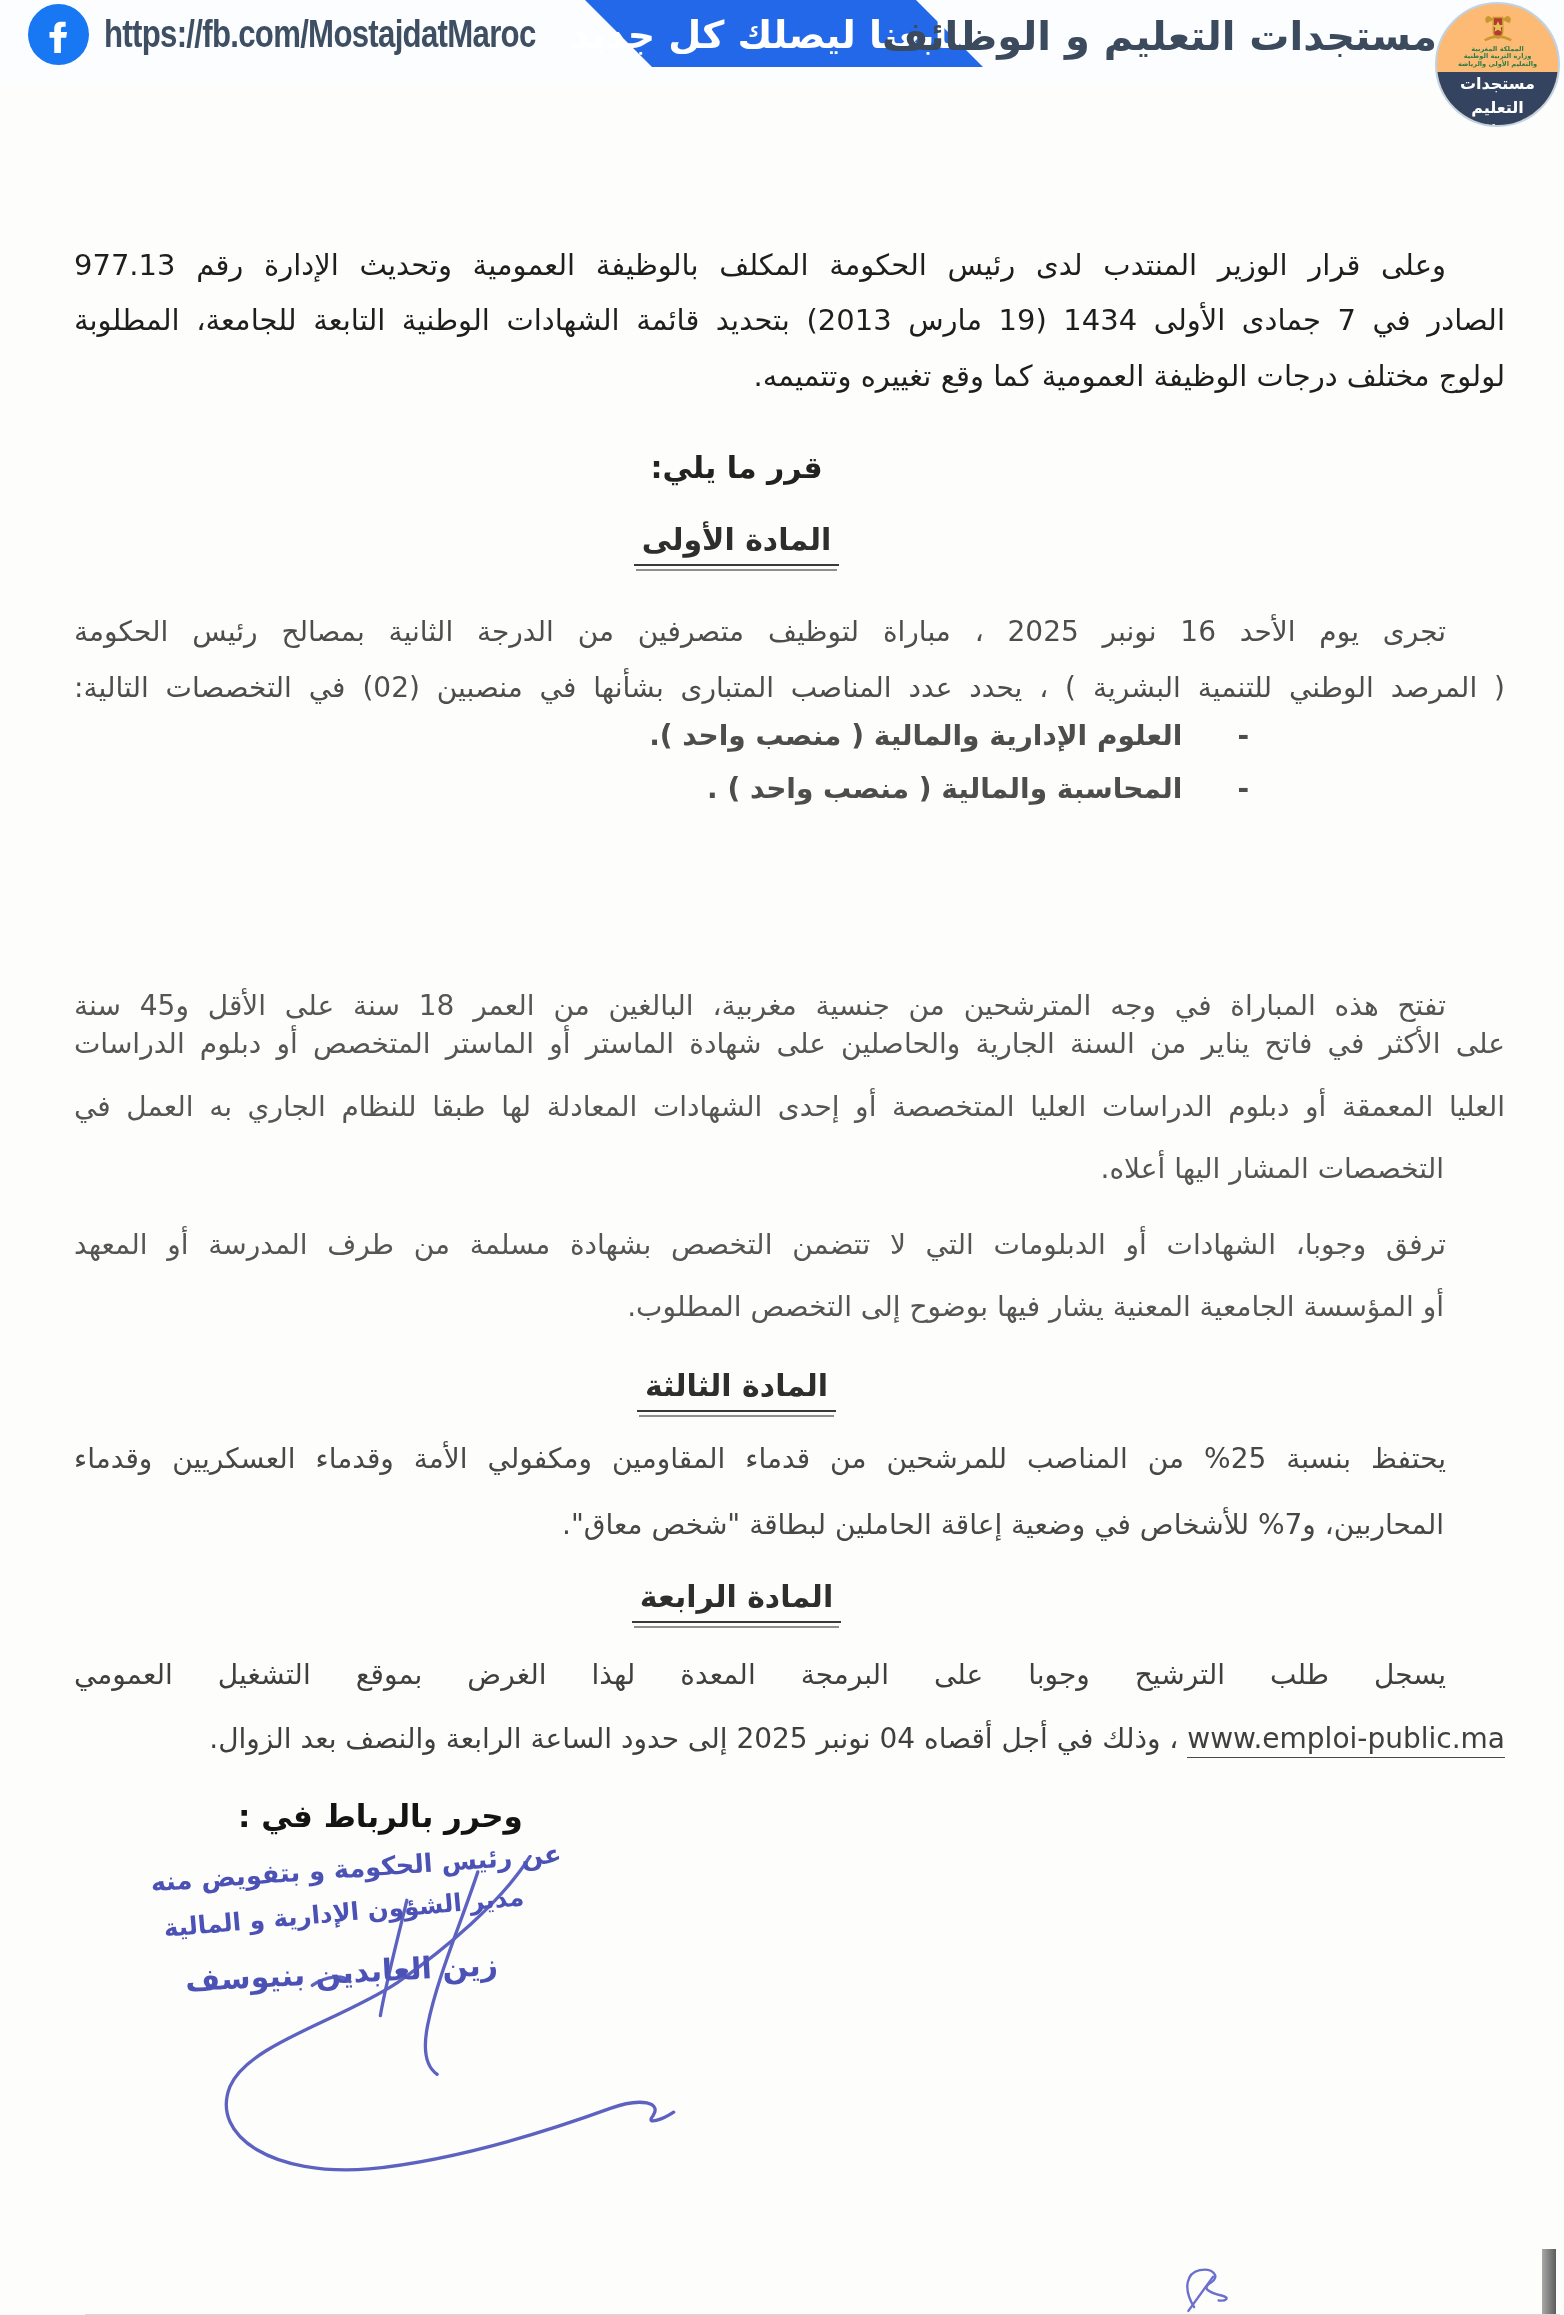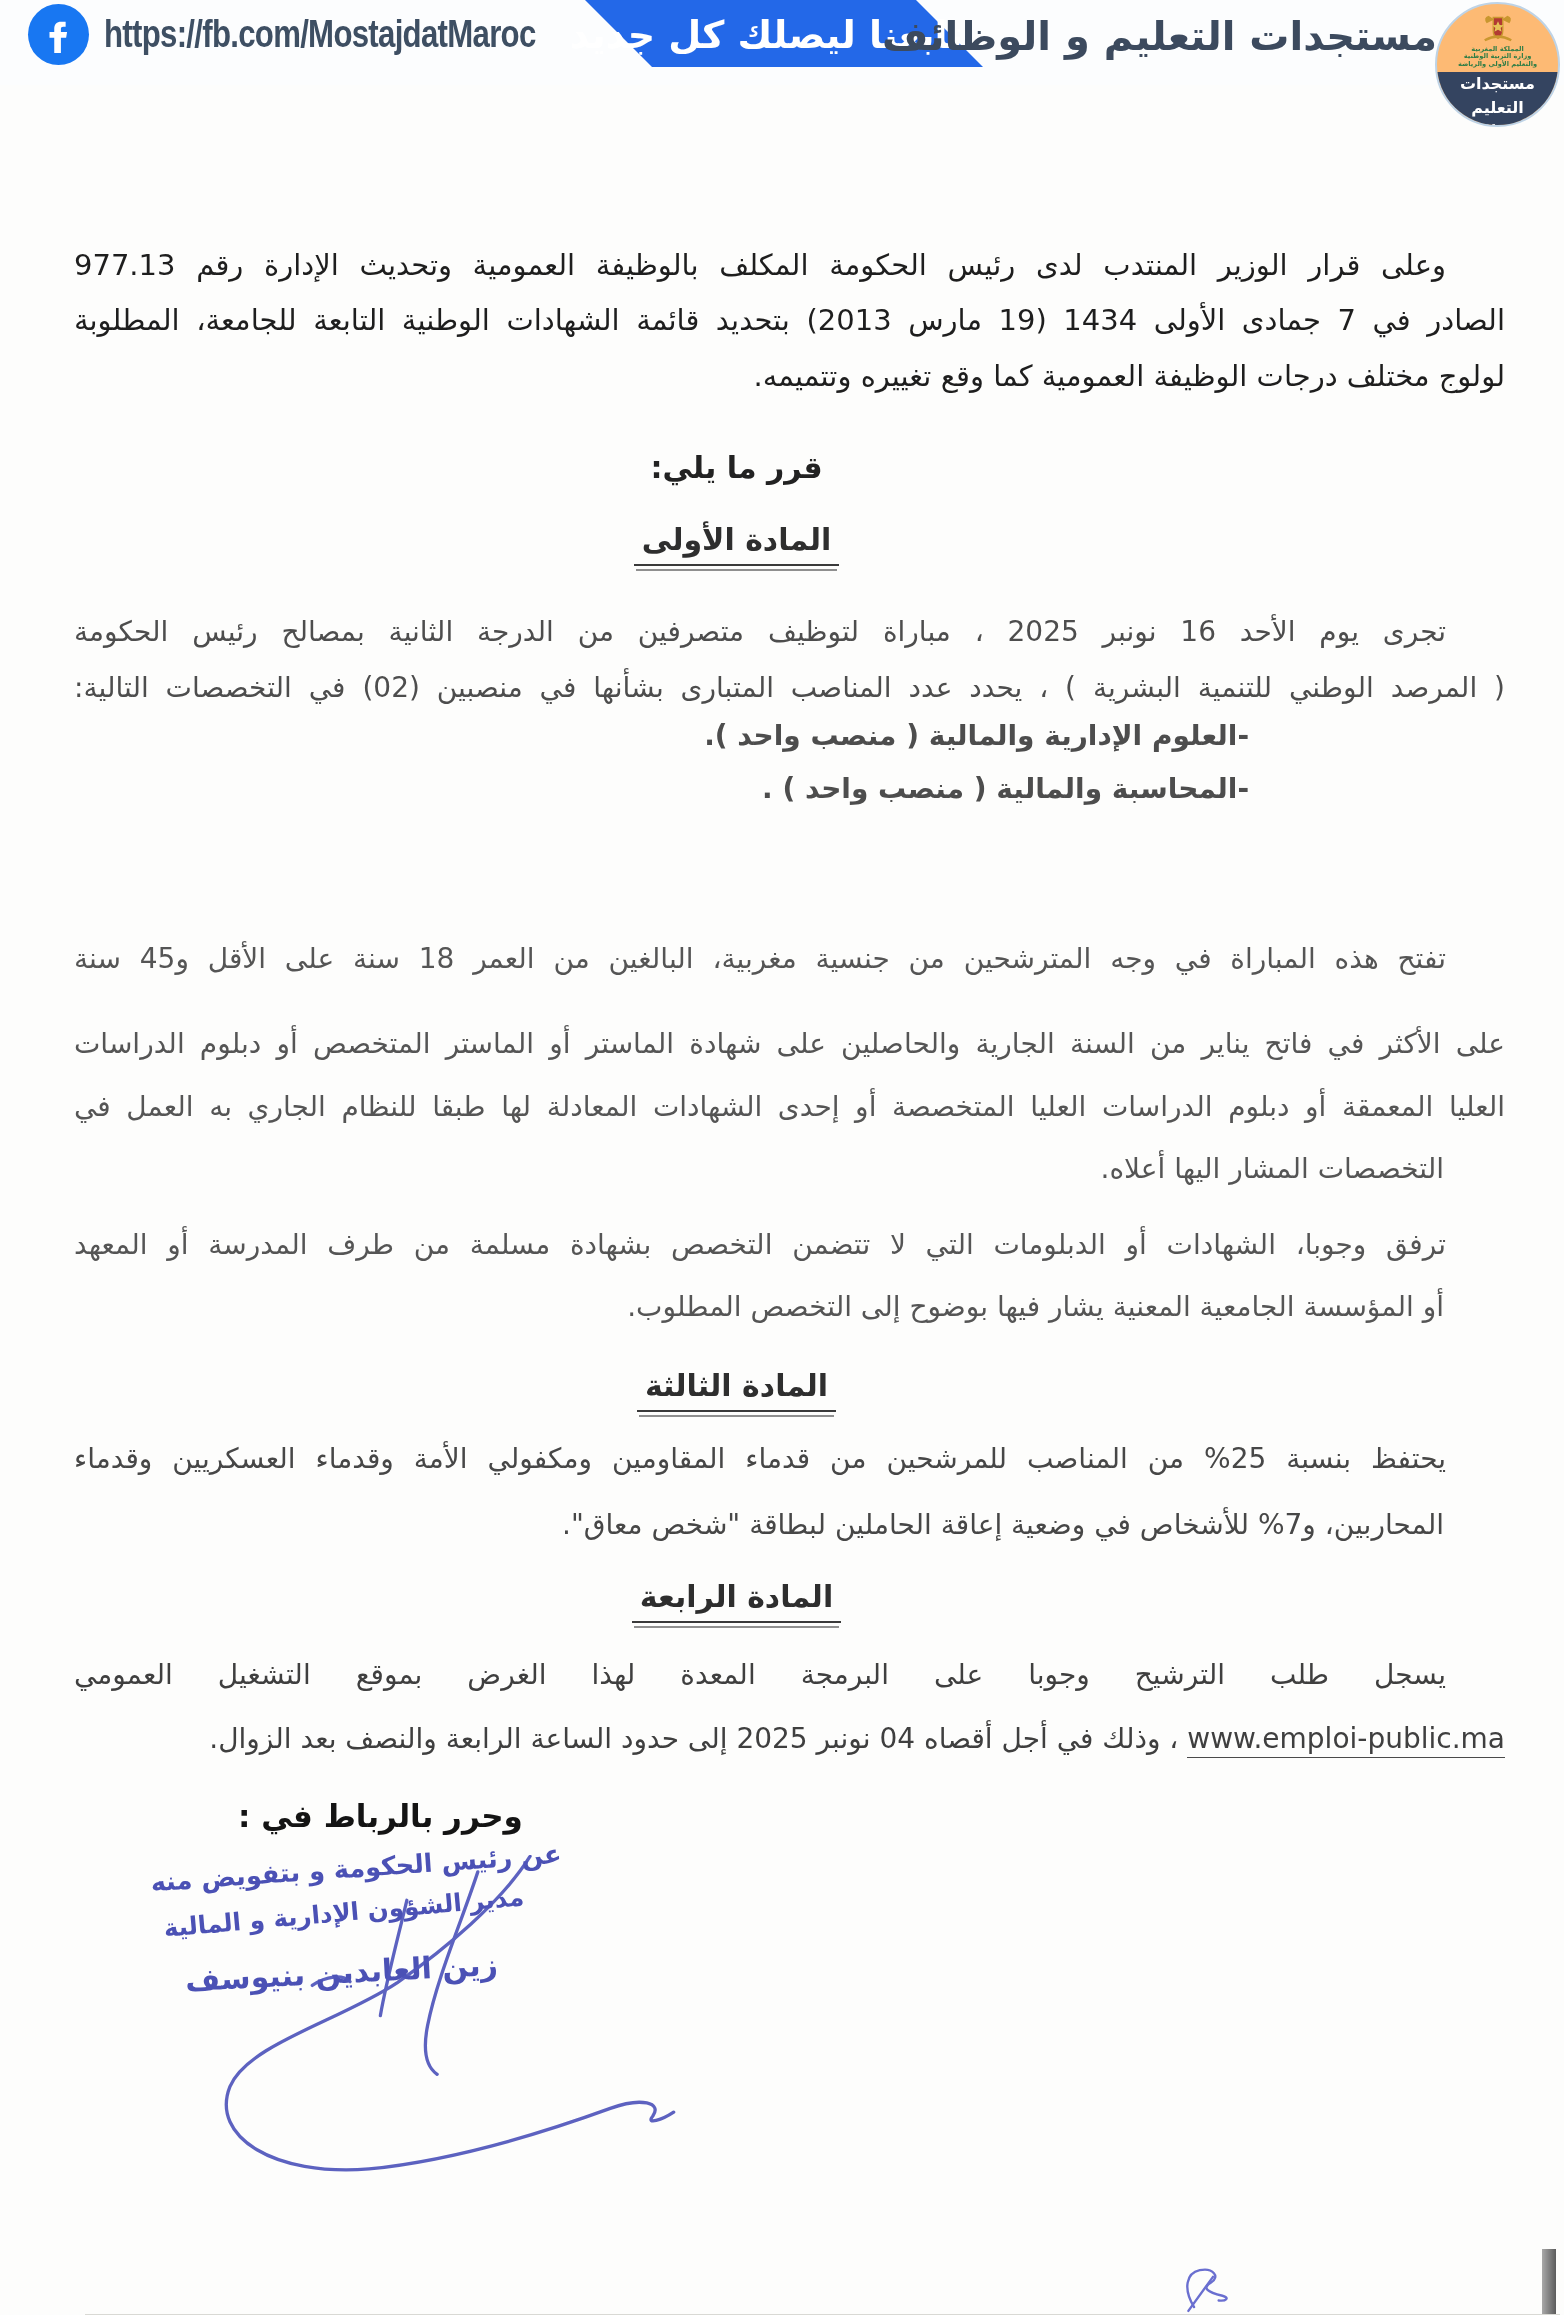--- a/index.html
+++ b/index.html
@@ -42,21 +42,21 @@
   .article-h .hspan::after{content:"";position:absolute;left:1.9px;right:1.9px;bottom:-7.6px;height:1.9px;
     background:#8f8f8f;}
   .c-pre{color:#1e1e1e;font-size:29px;}
   .c-a1{color:#4d4d4d;}
   .c-a2{color:#555555;}
   .c-a3{color:#474747;}
   .c-a4{color:#3f3f3f;}
   .bullet-row{position:absolute;right:315px;direction:rtl;font-weight:700;font-size:28px;
     color:#4d4d4d;white-space:nowrap;}
   .bullet-row .dash{display:inline-block;}
-  .bullet-row .btxt{}
+  .bullet-row .btxt{margin-right:55px;}
   .url-u{direction:ltr;unicode-bidi:embed;border-bottom:1.9px solid #4a4a4a;padding-bottom:1.9px;}
   .issued{position:absolute;left:238px;top:1798px;direction:rtl;font-weight:700;font-size:31px;color:#141414;white-space:nowrap;}
   .sig-line{position:absolute;direction:rtl;font-weight:700;color:#4b51b5;white-space:nowrap;}
   .sig1{left:150px;top:1853px;font-size:25.6px;transform:rotate(-4deg);}
   .sig2{left:163px;top:1898px;font-size:24.6px;transform:rotate(-5deg);}
   .sig-name{left:185px;top:1955px;font-size:30px;transform:rotate(-3deg);}
   .flourish{position:absolute;left:0;top:0;pointer-events:none;}
   .edge-bar{position:absolute;left:1542px;top:2249px;width:14px;height:67px;
     background:linear-gradient(to right,#a9a9a9,#5c5c5c);}
   .bottom-edge{position:absolute;left:85px;right:3.8px;bottom:0;height:1.9px;background:#d9d9d4;}
@@ -115,21 +115,21 @@
   <div class="tline c-a1 just ind" style="top:604px;">تجرى يوم الأحد  16  نونبر  2025 ، مباراة لتوظيف متصرفين من الدرجة الثانية بمصالح رئيس الحكومة</div>
   <div class="tline c-a1 just" style="top:660px;">( المرصد الوطني للتنمية البشرية ) ، يحدد عدد المناصب المتبارى بشأنها في منصبين (02) في التخصصات التالية:</div>
 
   <div class="bullet-row" style="top:719px;">
     <span class="dash">-</span><span class="btxt">العلوم الإدارية والمالية  ( منصب واحد ).</span>
   </div>
   <div class="bullet-row" style="top:772px;">
     <span class="dash">-</span><span class="btxt">المحاسبة والمالية  ( منصب واحد ) .</span>
   </div>
 
-  <div class="tline c-a2 just ind" style="top:931px;">تفتح هذه المباراة في وجه المترشحين من جنسية مغربية، البالغين من العمر 18 سنة على الأقل و45 سنة</div>
+  <div class="tline c-a2 just ind" style="top:978px;">تفتح هذه المباراة في وجه المترشحين من جنسية مغربية، البالغين من العمر 18 سنة على الأقل و45 سنة</div>
   <div class="tline c-a2 just" style="top:1016px;">على الأكثر في فاتح يناير من السنة الجارية والحاصلين على شهادة الماستر أو الماستر المتخصص أو دبلوم الدراسات</div>
   <div class="tline c-a2 just" style="top:1079px;">العليا المعمقة أو دبلوم الدراسات العليا المتخصصة أو إحدى الشهادات المعادلة لها طبقا للنظام الجاري به العمل في</div>
   <div class="tline c-a2 ralign" style="top:1141px;padding-right:61px;">التخصصات المشار اليها أعلاه.</div>
 
   <div class="tline c-a2 just ind" style="top:1217px;">ترفق وجوبا، الشهادات أو الدبلومات التي لا تتضمن التخصص بشهادة مسلمة من طرف المدرسة أو المعهد</div>
   <div class="tline c-a2 ralign" style="top:1279px;padding-right:61px;">أو المؤسسة الجامعية المعنية يشار فيها بوضوح إلى التخصص المطلوب.</div>
 
   <div class="center-wrap article-h" style="top:1368px;">
     <span class="hspan">المادة الثالثة</span>
   </div>

